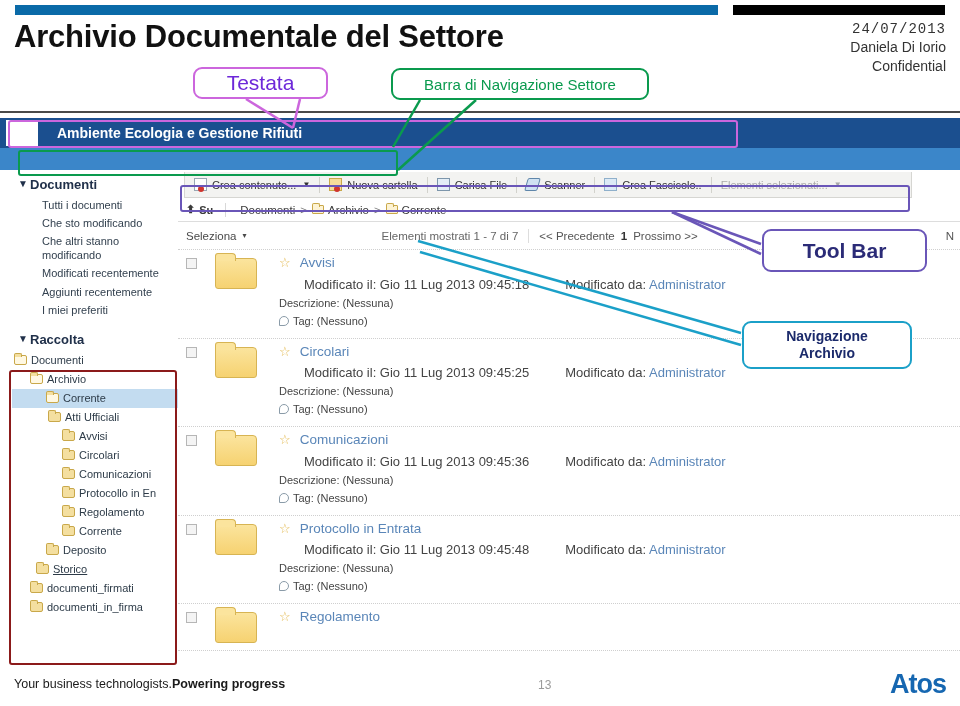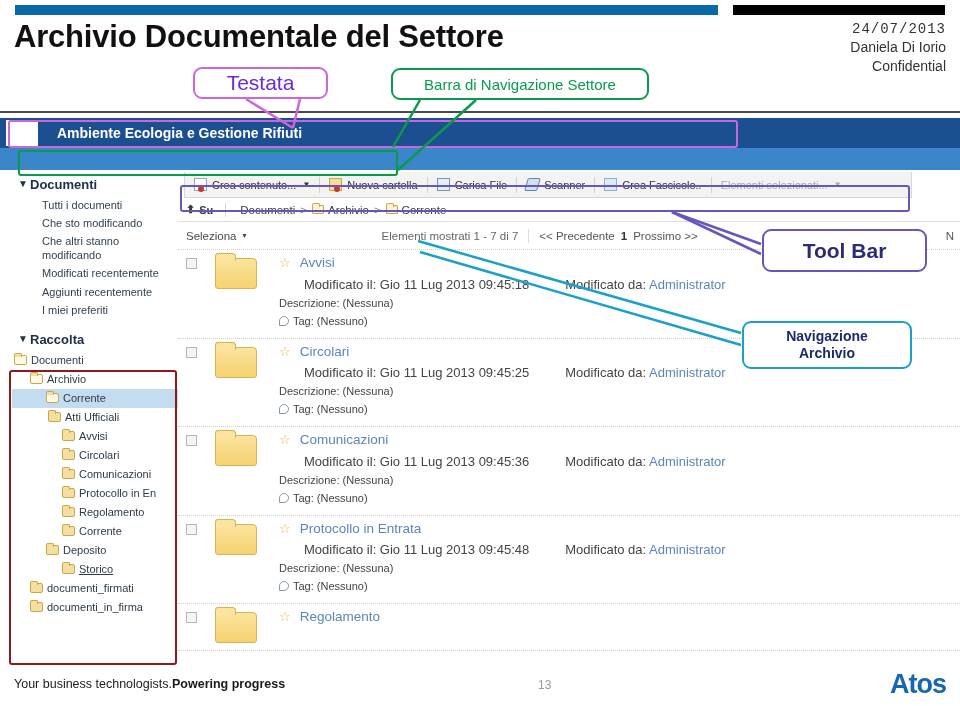--- a/index.html
+++ b/index.html
@@ -261,21 +261,21 @@
             <span>Regolamento</span>
           </div>
           <div class="tnode" style="padding-left: 50px;">
             <span class="folder"></span>
             <span>Corrente</span>
           </div>
           <div class="tnode" style="padding-left: 34px;">
             <span class="folder"></span>
             <span>Deposito</span>
           </div>
-          <div class="tnode" style="padding-left: 50px; text-decoration: underline;">
+          <div class="tnode" style="padding-left: 24px; text-decoration: underline;">
             <span class="folder"></span>
             <span>Storico</span>
           </div>
           <div class="tnode" style="padding-left: 18px;">
             <span class="folder"></span>
             <span>documenti_firmati</span>
           </div>
           <div class="tnode" style="padding-left: 18px;">
             <span class="folder"></span>
             <span>documenti_in_firma</span>

